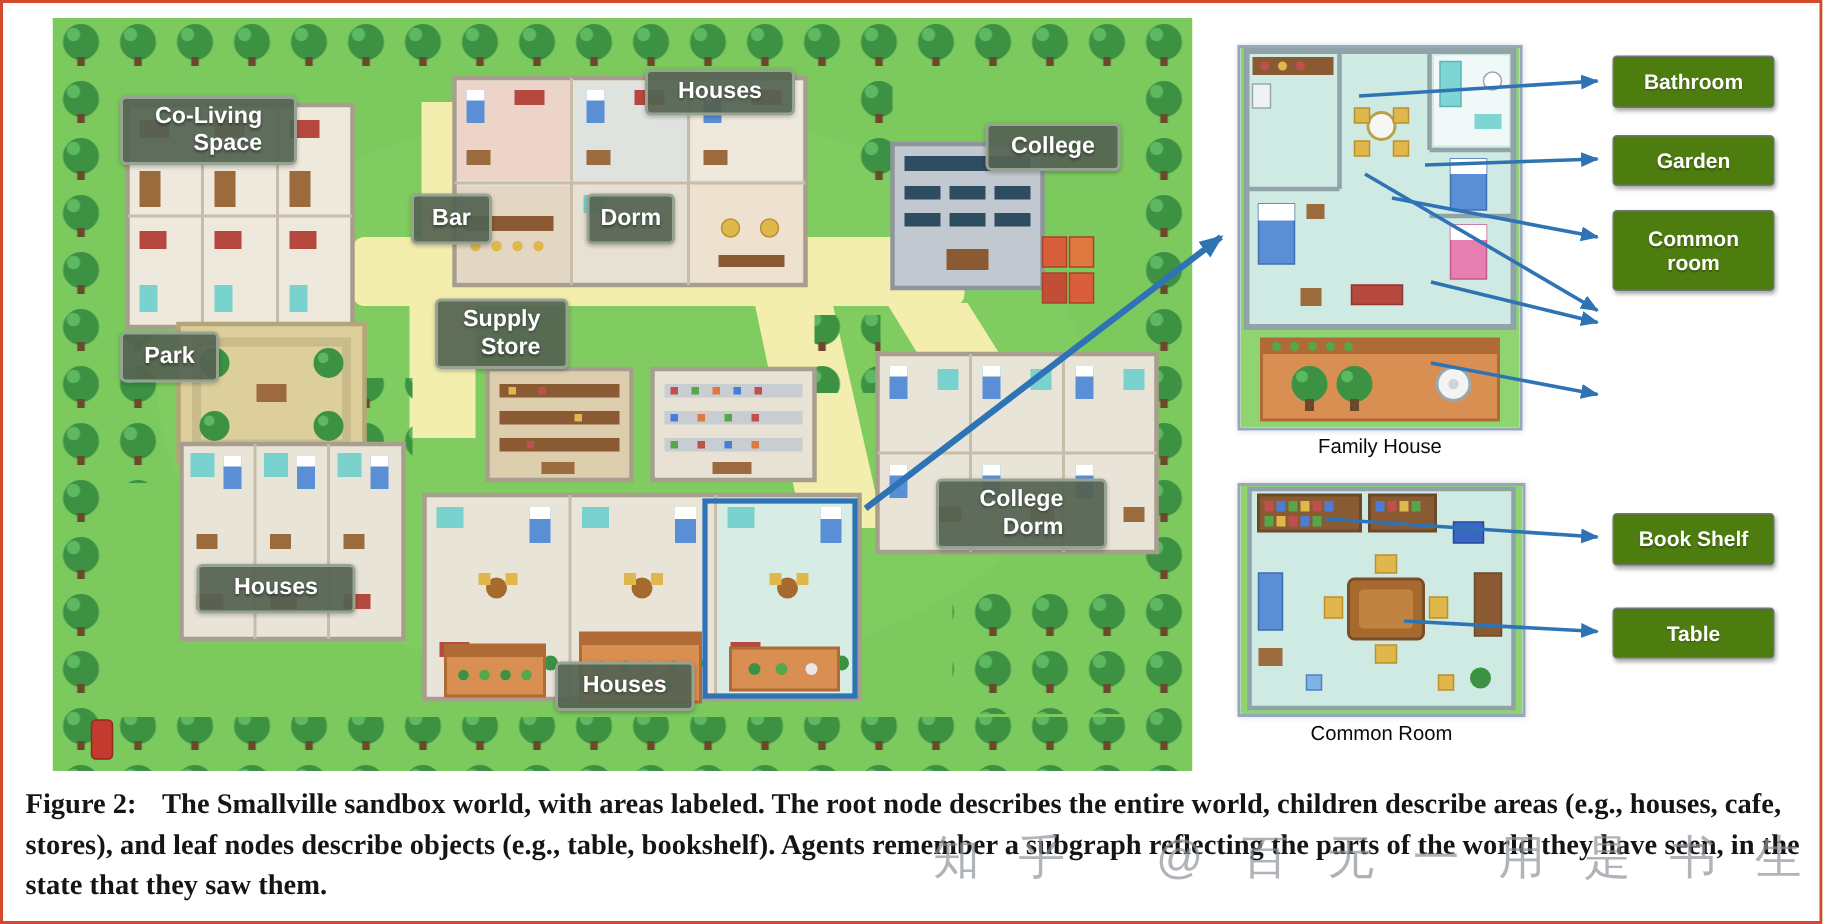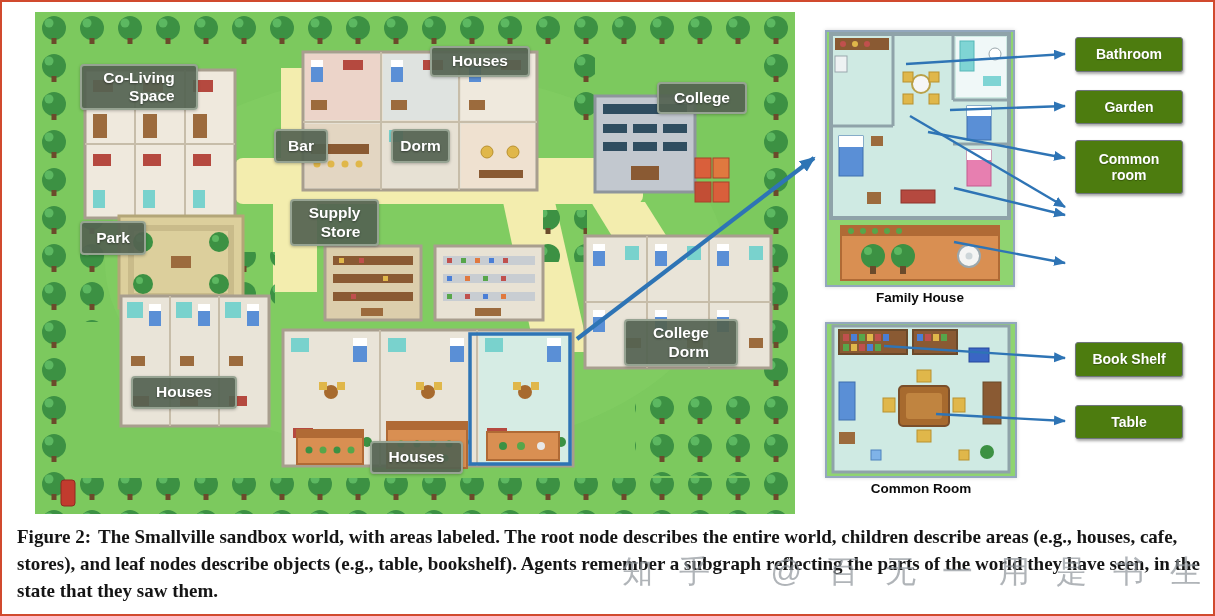--- a/index.html
+++ b/index.html
@@ -7,30 +7,30 @@
   body{font-family:"Liberation Sans",sans-serif}
   .page{position:relative;width:1215px;height:616px;background:#fff;border:2px solid #d14a2e;overflow:hidden}
   .map{position:absolute;left:33px;top:10px;width:760px;height:502px;z-index:1}
   .map svg{display:block}
   .map-label{position:absolute;z-index:5;display:flex;align-items:center;justify-content:center;text-align:right;
     background:rgba(84,99,82,.93);border:2px solid #96a392;border-radius:4px;color:#fff;
     font-weight:700;font-size:15.5px;line-height:1.18;white-space:pre-line;
     text-shadow:0 1px 2px rgba(0,0,0,.45);box-shadow:0 1px 3px rgba(0,0,0,.25)}
   .inset{position:absolute;z-index:2;border:2px solid #93a7bd;background:#fff;box-shadow:0 0 4px rgba(0,0,0,.15)}
   .inset svg{display:block}
-  .inset-title{position:absolute;z-index:5;color:#0a0a0a;font-weight:700;font-size:13.5px;text-align:center}
+  .inset-title{position:absolute;z-index:5;color:#0a0a0a;font-weight:400;font-size:13.5px;text-align:center}
   .side-label{position:absolute;left:1073px;width:108px;z-index:7;display:flex;align-items:center;justify-content:center;text-align:center;
     background:#4d7c0f;border:1px solid #6f757c;border-radius:3px;color:#fff;font-weight:700;font-size:14px;line-height:1.15;
     white-space:pre-line;box-shadow:1px 2px 3px rgba(0,0,0,.35);text-shadow:0 1px 1px rgba(0,0,0,.3)}
   .overlay{position:absolute;left:0;top:0;z-index:6;pointer-events:none}
   .overlay line{stroke:#2e74b5;stroke-width:2.4}
   .overlay line.big{stroke-width:4.2}
   .caption{position:absolute;left:15px;top:522px;width:1185px;z-index:3;
     font-family:"Liberation Serif",serif;font-weight:700;font-size:19px;line-height:1.42;color:#151515}
-  .cap-prefix{margin-right:7px}
+  .cap-prefix{margin-right:17px}
   .watermark{position:absolute;left:620px;top:549px;z-index:8;color:#8f959b;opacity:.7;
     font-size:31px;letter-spacing:26px;white-space:nowrap;font-weight:400}
 </style>
 </head>
 <body>
 
 <div class="page">
 
   <div class="map">
     <svg width="760" height="502" viewBox="0 0 760 502" xmlns="http://www.w3.org/2000/svg">

